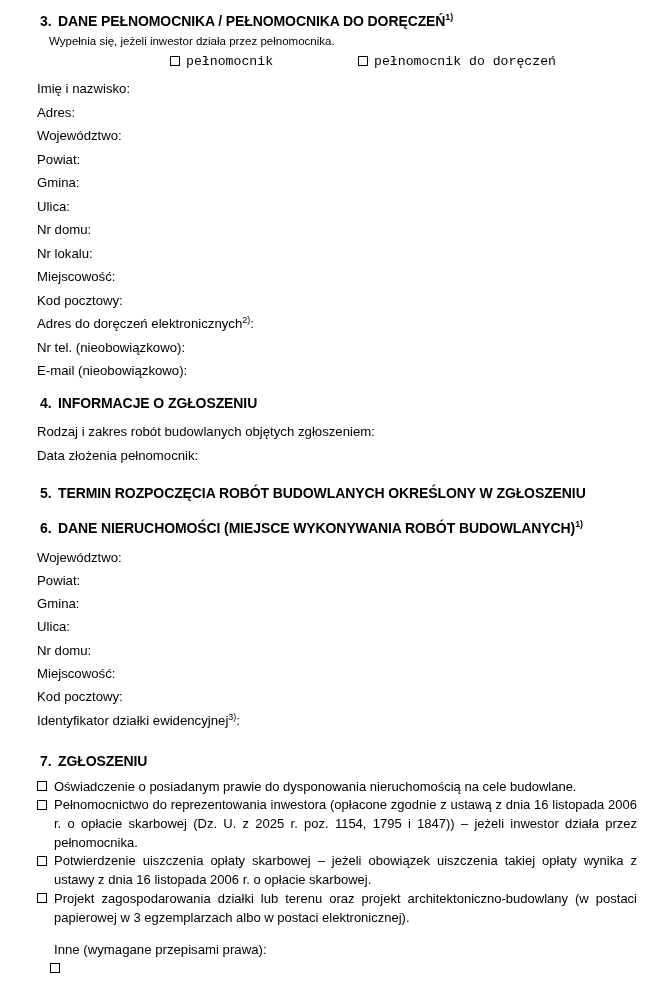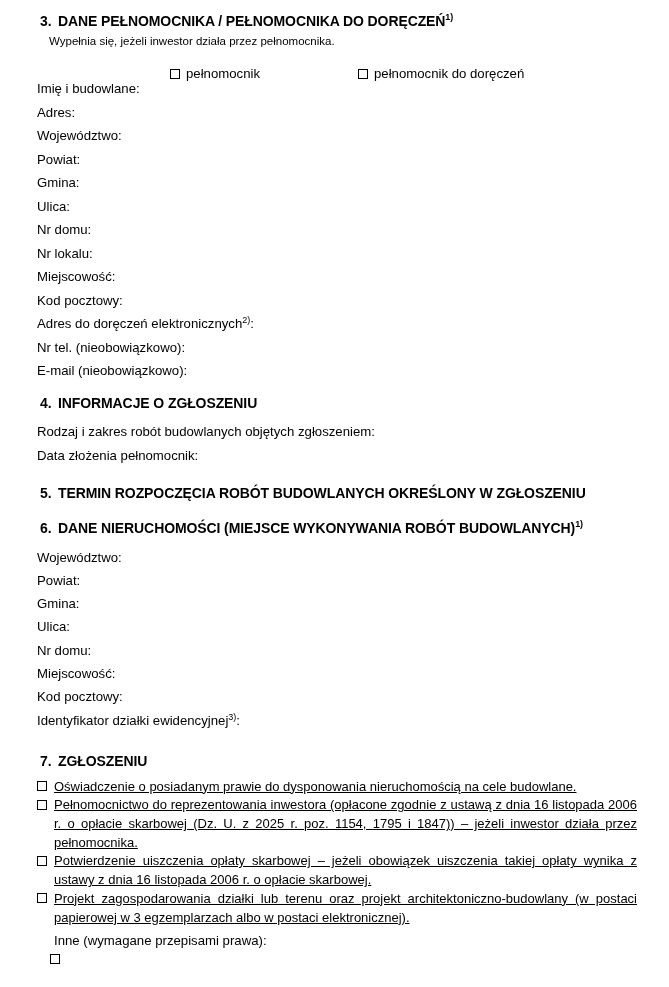--- a/index.html
+++ b/index.html
@@ -16,21 +16,21 @@
   
   .sec-h { display:flex; font-weight:bold; font-size:14px; line-height:14px; padding-left:3px; letter-spacing:-0.1px; }
   .sec-num { width:18px; flex:none; }
   .sec-title sup, .field sup, .att-text sup { font-size:9px; line-height:0; vertical-align:super; }
 
   
   .note { font-size:11.5px; line-height:12px; margin:7px 0 0 12px; }
 
   
   .cb-row { position:relative; height:13px; margin-top:8px; font-size:13.2px; line-height:13px; }
-  .cb-opt { position:absolute; top:12px; white-space:nowrap; }
+  .cb-opt { position:absolute; top:0; white-space:nowrap;font-family:Liberation Mono, monospace; }
   .cb {
     display:inline-block; width:10px; height:10px;
     border:1.2px solid #000; background:#fff;
     vertical-align:-1px; box-sizing:border-box;
   }
   .cb-opt .cb { margin-right:6px; }
   .cb-label { vertical-align:0; }
 
   
   .fields { margin-top:14px; }
@@ -38,26 +38,26 @@
   .fields.tight .field { margin-bottom:9.3px; }
 
   .h4 { margin-top:18px; }
   .fields.f4 { margin-top:15px; }
   .h5 { margin-top:23px; }
   .h6 { margin-top:21px; }
   .fields.f6 { margin-top:16px; }
   .h7 { margin-top:26px; }
 
   
-  .att-list { margin-top:10px;text-decoration:underline; }
+  .att-list { margin-top:10px; }
   .att-item { display:flex; }
   .att-box { width:17px; flex:none; padding-top:3.5px; }
   .att-box .cb { display:block; }
   .att-text { flex:1; font-size:13px; line-height:18.7px; text-align:justify; letter-spacing:0; }
-  .other-label { margin-left:17px; font-size:13.2px; line-height:15px; margin-top:6px; }
+  .other-label { margin-left:17px; font-size:13.2px; line-height:15px; margin-top:15px; }
   .other-cb { margin-left:13px; margin-top:1px; }
 </style>
 </head>
 <body>
 
 <div class="page">
 
   <div class="sec-h">
     <span class="sec-num">3.</span>
     <span class="sec-title"><span>DANE PEŁNOMOCNIKA / PEŁNOMOCNIKA DO DORĘCZEŃ</span><sup>1)</sup></span>
@@ -67,21 +67,21 @@
   <div class="cb-row">
     <span class="cb-opt" style="left:133px">
       <span class="cb"></span><span class="cb-label">pełnomocnik</span>
     </span>
     <span class="cb-opt" style="left:321px">
       <span class="cb"></span><span class="cb-label">pełnomocnik do doręczeń</span>
     </span>
   </div>
 
   <div class="fields">
-    <div class="field">Imię i budowlane:</div>
+    <div class="field">Imię i nazwisko:</div>
     <div class="field">Adres:</div>
     <div class="field">Województwo:</div>
     <div class="field">Powiat:</div>
     <div class="field">Gmina:</div>
     <div class="field">Ulica:</div>
     <div class="field">Nr domu:</div>
     <div class="field">Nr lokalu:</div>
     <div class="field">Miejscowość:</div>
     <div class="field">Kod pocztowy:</div>
     <div class="field"><span>Adres do doręczeń elektronicznych</span><sup>2)</sup><span>:</span></div>

